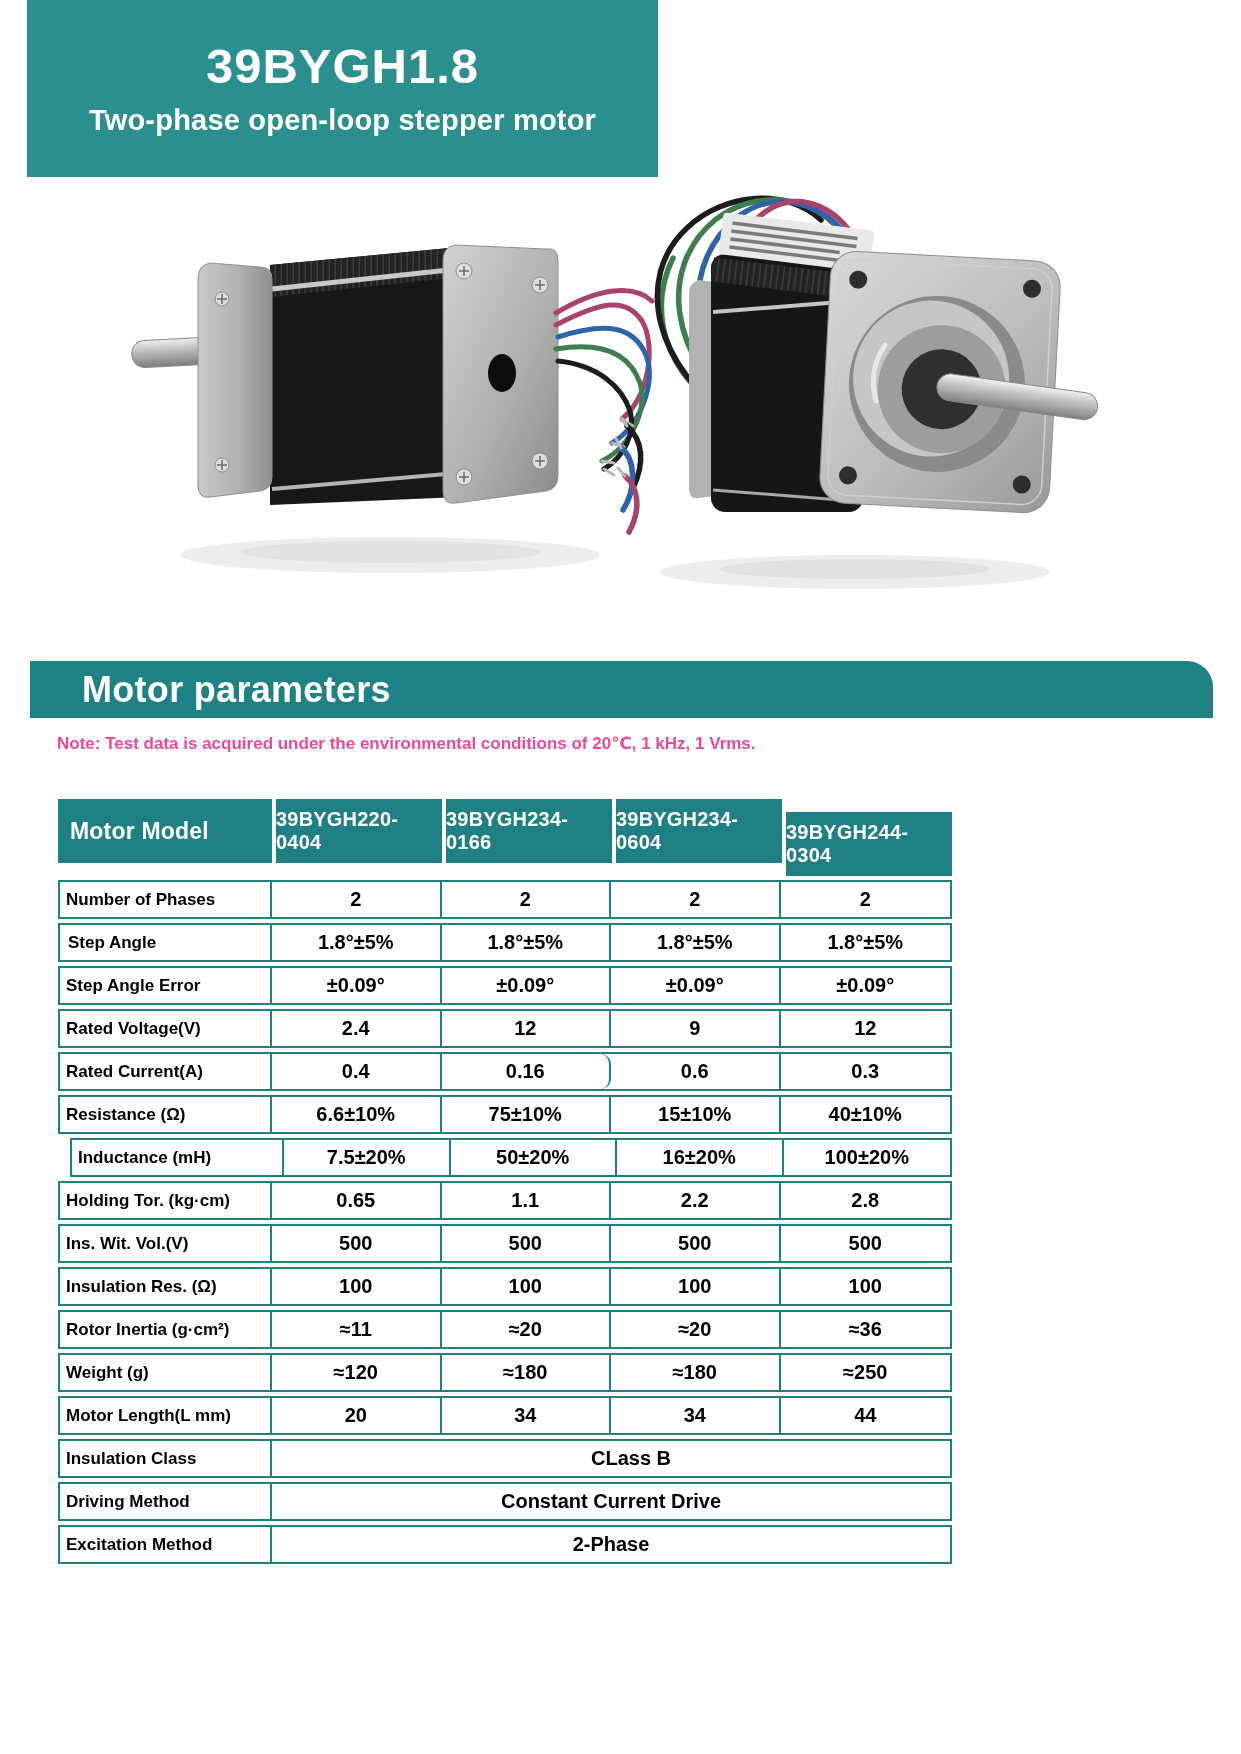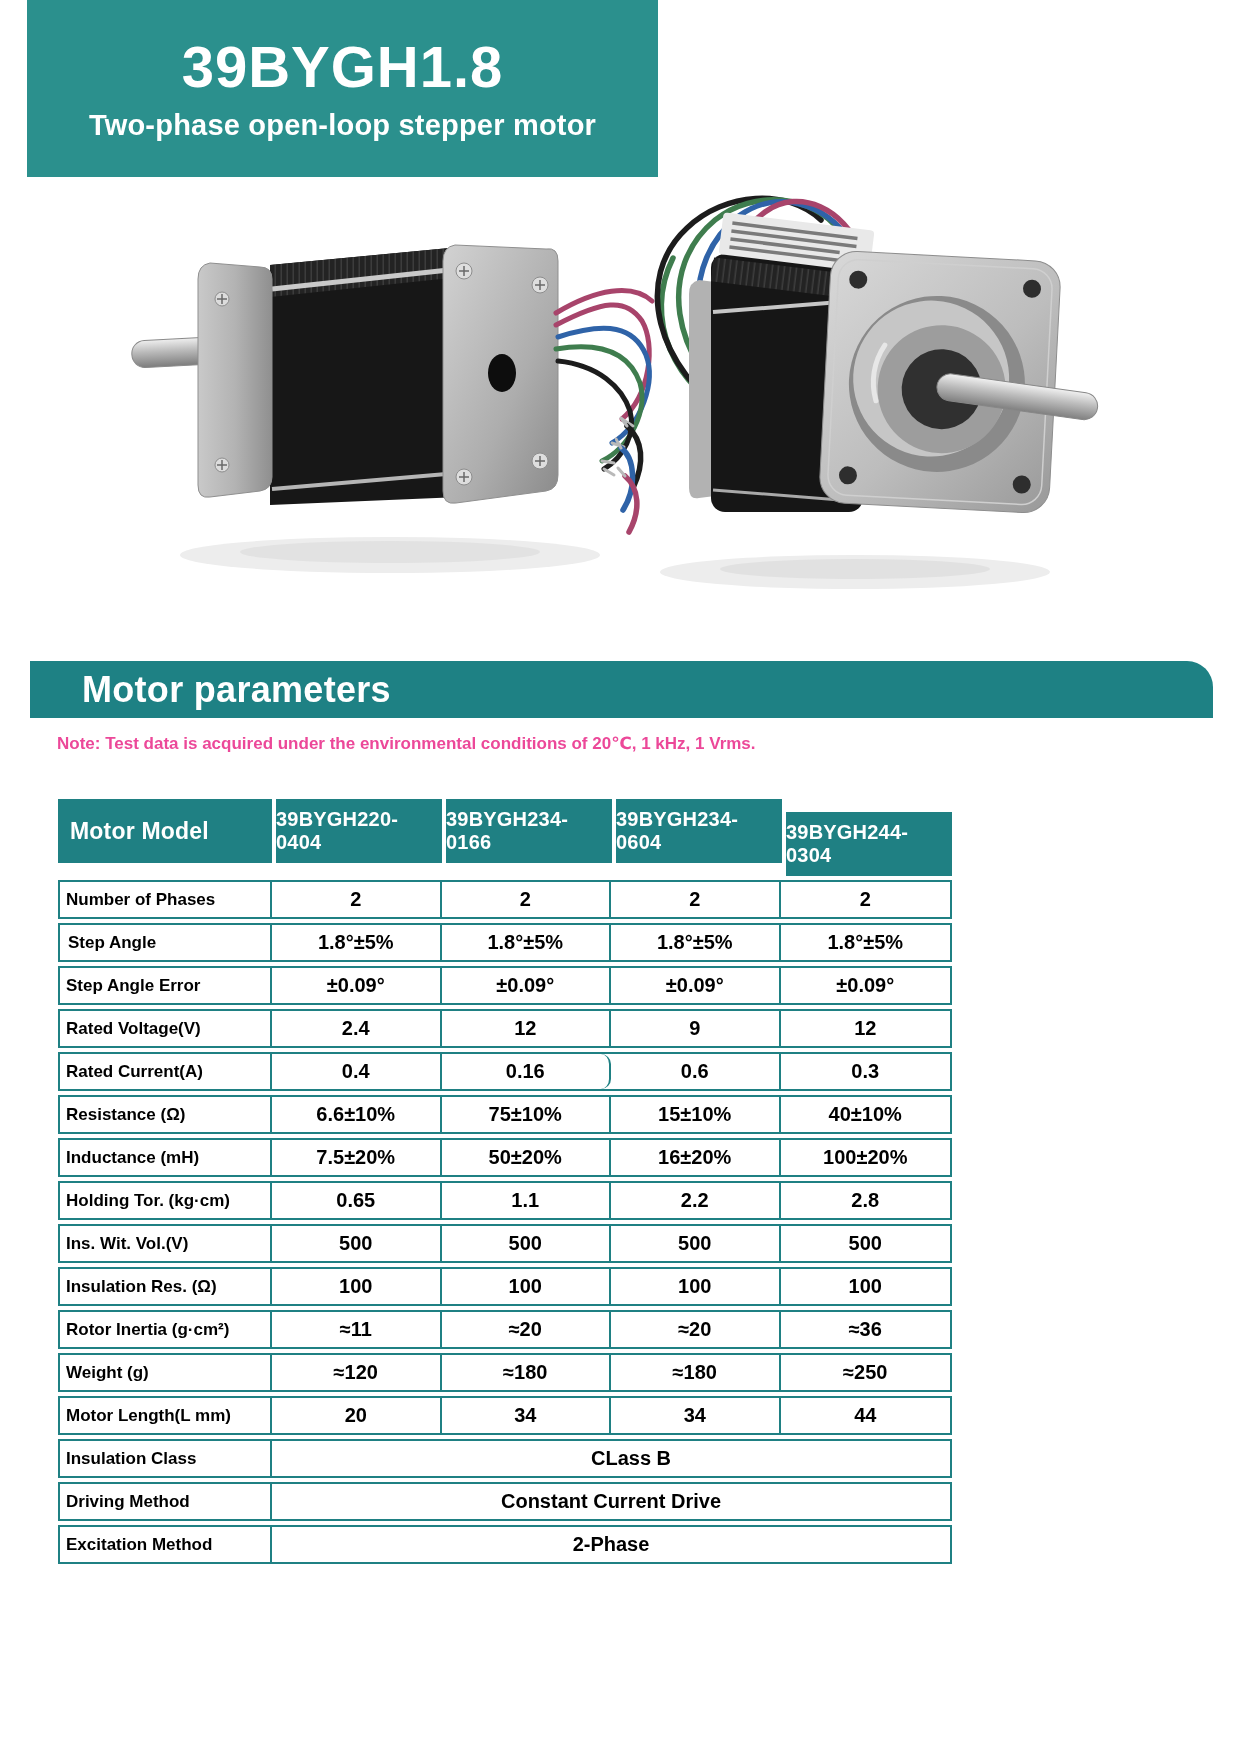--- a/index.html
+++ b/index.html
@@ -2,21 +2,21 @@
 <html><head>
 <meta charset="utf-8">
 <style>
   html,body{margin:0;padding:0;background:#ffffff;}
   .page{position:relative;width:1241px;height:1754px;background:#ffffff;overflow:hidden;
         font-family:"Liberation Sans","DejaVu Sans",sans-serif;}
 
   
   .header-banner{position:absolute;left:27px;top:0;width:631px;height:177px;
     display:flex;flex-direction:column;align-items:center;justify-content:center;color:#fff;}
-  .header-title{font-size:58px;font-weight:bold;line-height:1;letter-spacing:1px;margin-top:2px;}
+  .header-title{font-size:49px;font-weight:bold;line-height:1;letter-spacing:1px;margin-top:2px;}
   .header-sub{font-size:29px;font-weight:bold;margin-top:13px;letter-spacing:0.2px;}
 
   
   .section-strip{position:absolute;left:30px;top:661px;width:1183px;height:57px;
     border-radius:0 26px 0 0;display:flex;align-items:center;}
   .section-title{color:#fff;font-size:36px;font-weight:bold;padding-left:52px;letter-spacing:0.3px;}
 
   
   .note{position:absolute;left:57px;top:733px;font-size:17px;font-weight:bold;}
 
@@ -242,21 +242,21 @@
           <div class="td" style="border-right: 2px solid rgb(31, 128, 131);">0.6</div>
           <div class="td">0.3</div>
         </div>
         <div class="tr" style="border: 2px solid rgb(31, 128, 131);">
           <div class="tl" style="border-right: 2px solid rgb(31, 128, 131);">Resistance (Ω)</div>
           <div class="td" style="border-right: 2px solid rgb(31, 128, 131);">6.6±10%</div>
           <div class="td" style="border-right: 2px solid rgb(31, 128, 131);">75±10%</div>
           <div class="td" style="border-right: 2px solid rgb(31, 128, 131);">15±10%</div>
           <div class="td">40±10%</div>
         </div>
-        <div class="tr" style="border: 2px solid rgb(31, 128, 131);">
+        <div class="tr" style="border: 2px solid rgb(31, 128, 131); margin-left: 12px;">
           <div class="tl" style="border-right: 2px solid rgb(31, 128, 131);">Inductance (mH)</div>
           <div class="td" style="border-right: 2px solid rgb(31, 128, 131);">7.5±20%</div>
           <div class="td" style="border-right: 2px solid rgb(31, 128, 131);">50±20%</div>
           <div class="td" style="border-right: 2px solid rgb(31, 128, 131);">16±20%</div>
           <div class="td">100±20%</div>
         </div>
         <div class="tr" style="border: 2px solid rgb(31, 128, 131);">
           <div class="tl" style="border-right: 2px solid rgb(31, 128, 131);">Holding Tor. (kg·cm)</div>
           <div class="td" style="border-right: 2px solid rgb(31, 128, 131);">0.65</div>
           <div class="td" style="border-right: 2px solid rgb(31, 128, 131);">1.1</div>

